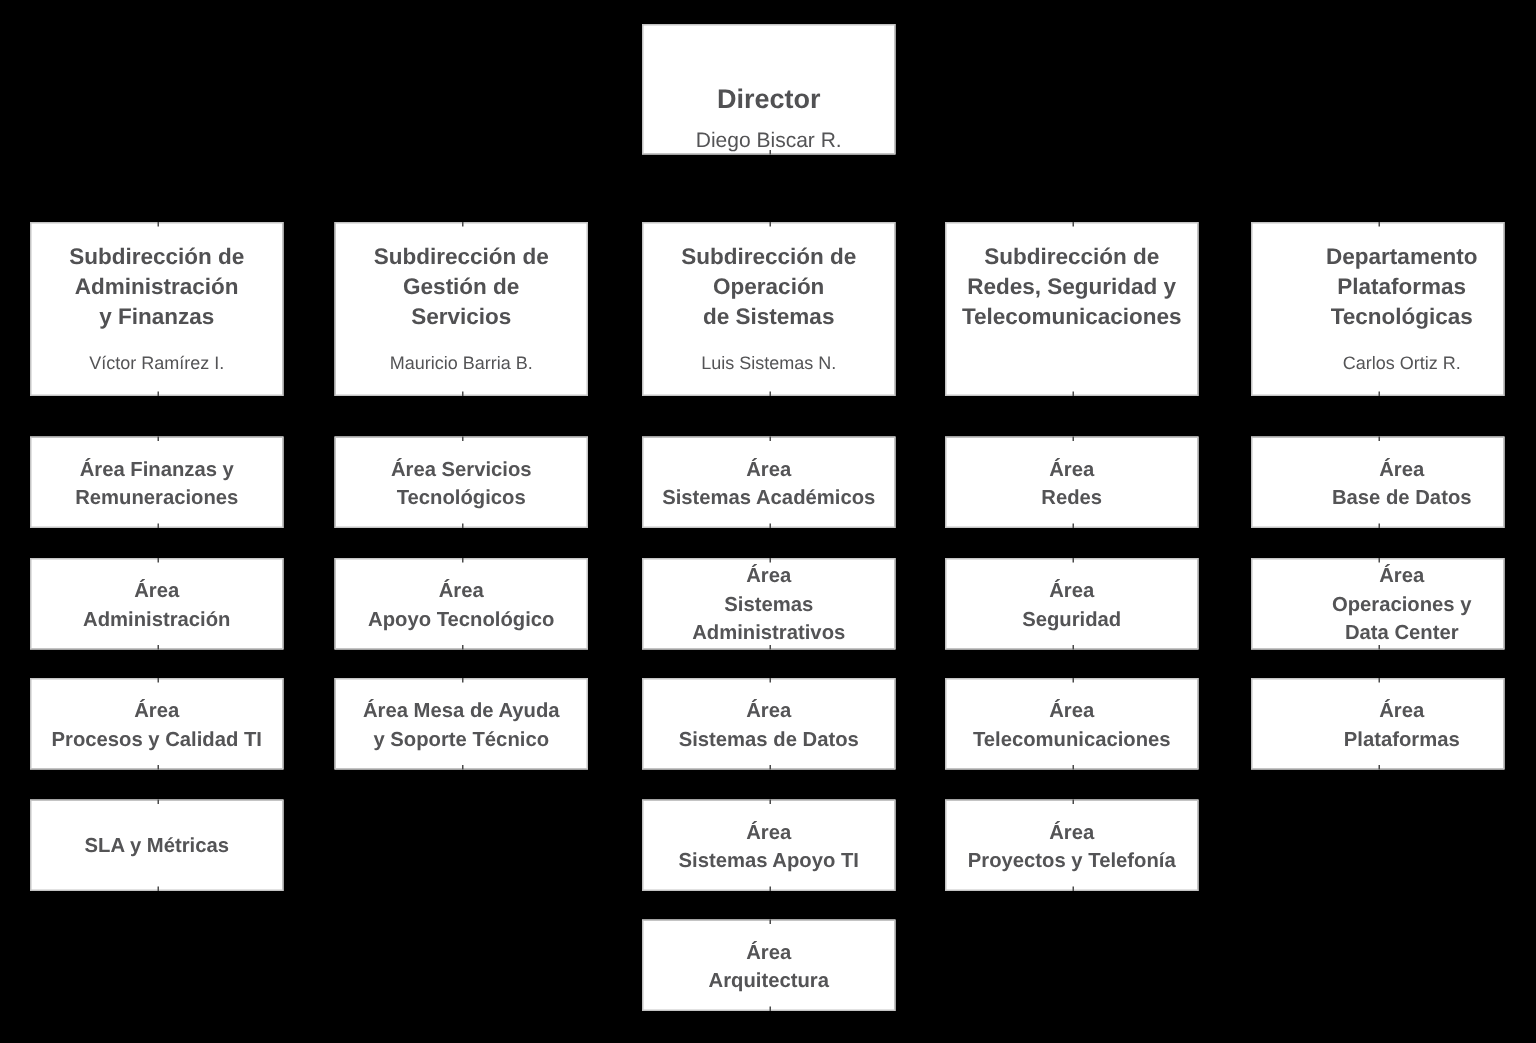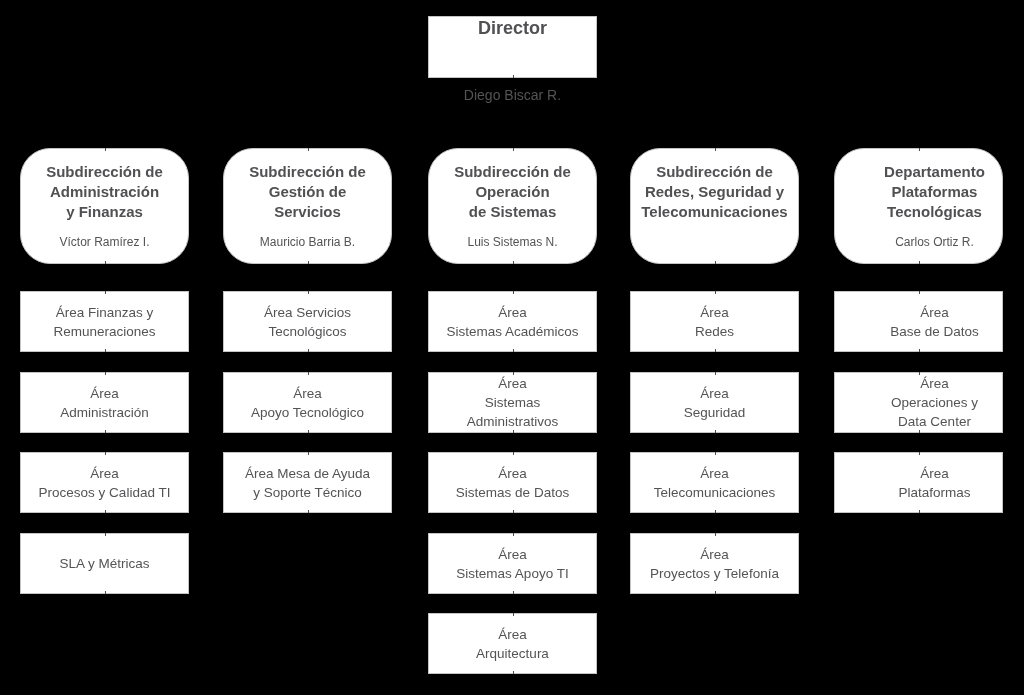--- a/index.html
+++ b/index.html
@@ -33,58 +33,57 @@
     left: 50%;
     width: 1px;
     height: 3px;
     background: #4b4b4b;
   }
   .box::before { top: -1px; }
   .box::after  { bottom: -1px; }
   .box.no-top-tick::before { display: none; }
 
   .director-box {
-    left: 428px; top: 16px; width: 169px; height: 62px;
-    justify-content: flex-start;
-    gap: 40px;
+    left: 428px; top: 16px; width: 169px; height: 87px;
+    justify-content: flex-end;
   }
   .director-title {
     font-size: 18px;
     font-weight: bold;
     line-height: 22px;
     color: #515153;
   }
   .director-name {
     margin-top: 7px;
     font-size: 14px;
     line-height: 18px;
   }
 
   .sub-box {
     top: 148px; width: 169px; height: 116px;
     padding-top: 13px;
-    border-radius: 30px;
   }
   .sub-title {
     font-size: 15px;
     font-weight: bold;
     line-height: 20px;
     white-space: pre-line;
     color: #515153;
   }
   .sub-name {
     margin-top: 11px;
     font-size: 12px;
     line-height: 18px;
     white-space: pre-line;
   }
 
   .area-box {
     width: 169px; height: 61px;
     justify-content: center;
+    font-weight: bold;
   }
   .area-label {
     font-size: 13.5px;
     line-height: 19px;
     white-space: pre-line;
   }
 
   .col-0 { left: 20px; }
   .col-1 { left: 223px; }
   .col-2 { left: 428px; }

